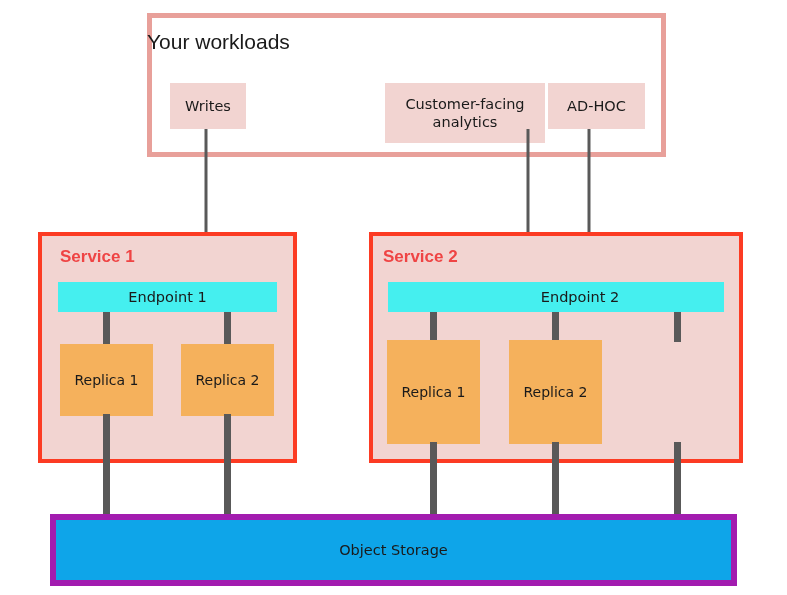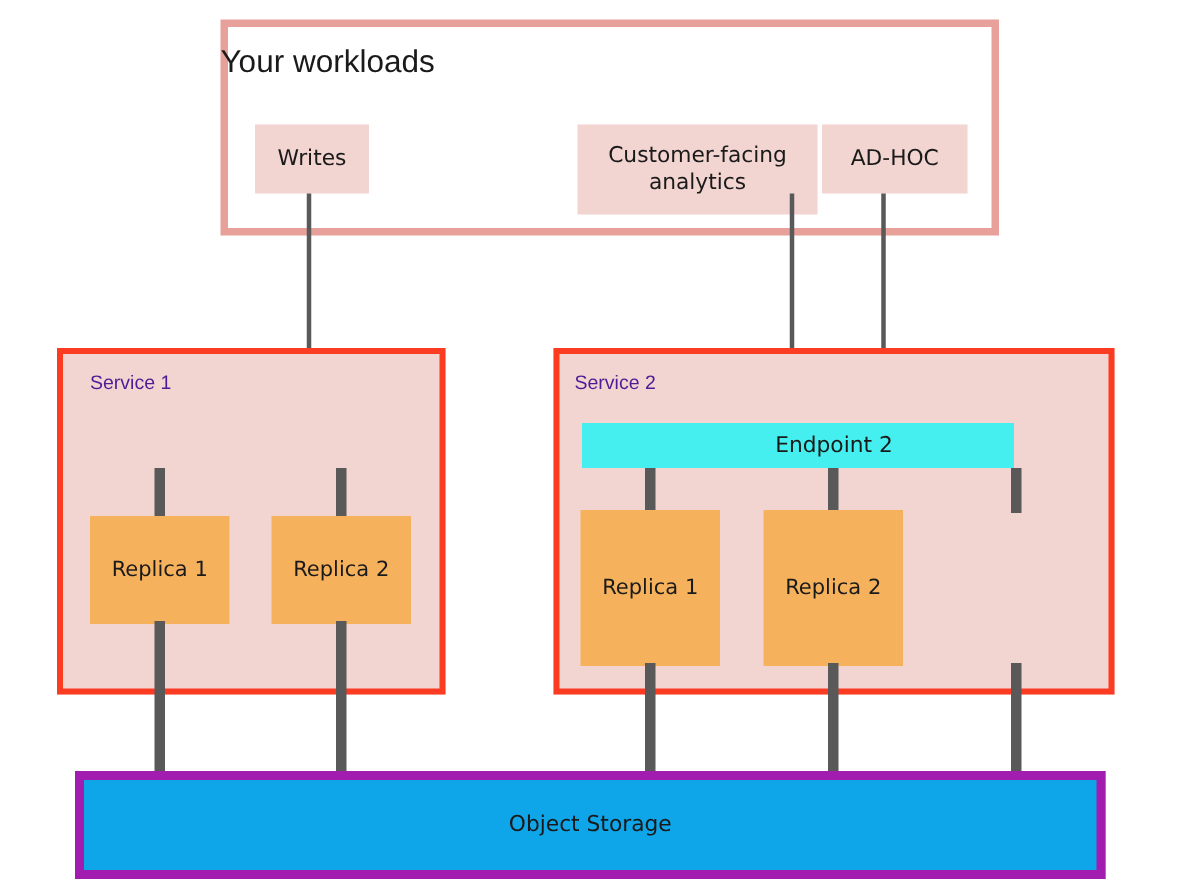--- a/index.html
+++ b/index.html
@@ -53,38 +53,39 @@
 
   
   .service-box {
     border: 4px solid #fc3b23;
     background: #f2d4d1;
   }
   .svc1 { left: 38px; top: 232px; width: 259px; height: 231px; }
   .svc2 { left: 369px; top: 232px; width: 374px; height: 231px; }
 
   .service-title {
-    font-size: 13px;
-    color: #4c1d95;
+    font-size: 17px;
+    color: #ef4444;
     font-family: "Liberation Sans", sans-serif;
+    font-weight: bold;
   }
   .svc1-title { left: 60px; top: 247px; }
   .svc2-title { left: 383px; top: 247px; }
 
   
   .endpoint {
     background: #45efef;
     color: #1a1a1a;
     font-size: 14.5px;
     display: flex;
     align-items: center;
     justify-content: center;
   }
   .ep1 { left: 58px; top: 282px; width: 219px; height: 30px; }
-  .ep2 { left: 388px; top: 282px; width: 288px; height: 30px; padding-left: 48px; }
+  .ep2 { left: 388px; top: 282px; width: 336px; height: 30px; padding-left: 48px; }
 
   
   .replica {
     background: #f5b15c;
     color: #1a1a1a;
     font-size: 14px;
     display: flex;
     align-items: center;
     justify-content: center;
   }
@@ -143,20 +144,21 @@
     <line x1="206" y1="129" x2="206" y2="262" stroke="#595959" stroke-width="3" marker-end="url(#ah)"></line>
 
     <line x1="528" y1="129" x2="528" y2="275" stroke="#595959" stroke-width="3" marker-end="url(#ah)"></line>
 
     <line x1="589" y1="129" x2="589" y2="275" stroke="#595959" stroke-width="3" marker-end="url(#ah)"></line>
   </svg>
 
   <div class="abs service-box svc1"></div>
   <div class="abs service-title svc1-title">Service 1</div>
 
+  <div class="abs endpoint ep1">Endpoint 1</div>
 
   <div class="abs connector" style="left:103px; top:312px; height:34px;"></div>
   <div class="abs connector" style="left:224px; top:312px; height:34px;"></div>
 
   <div class="abs replica s1r1">Replica 1</div>
   <div class="abs replica s1r2">Replica 2</div>
 
   <div class="abs connector" style="left:103px; top:414px; height:102px;"></div>
   <div class="abs connector" style="left:224px; top:414px; height:102px;"></div>
 

